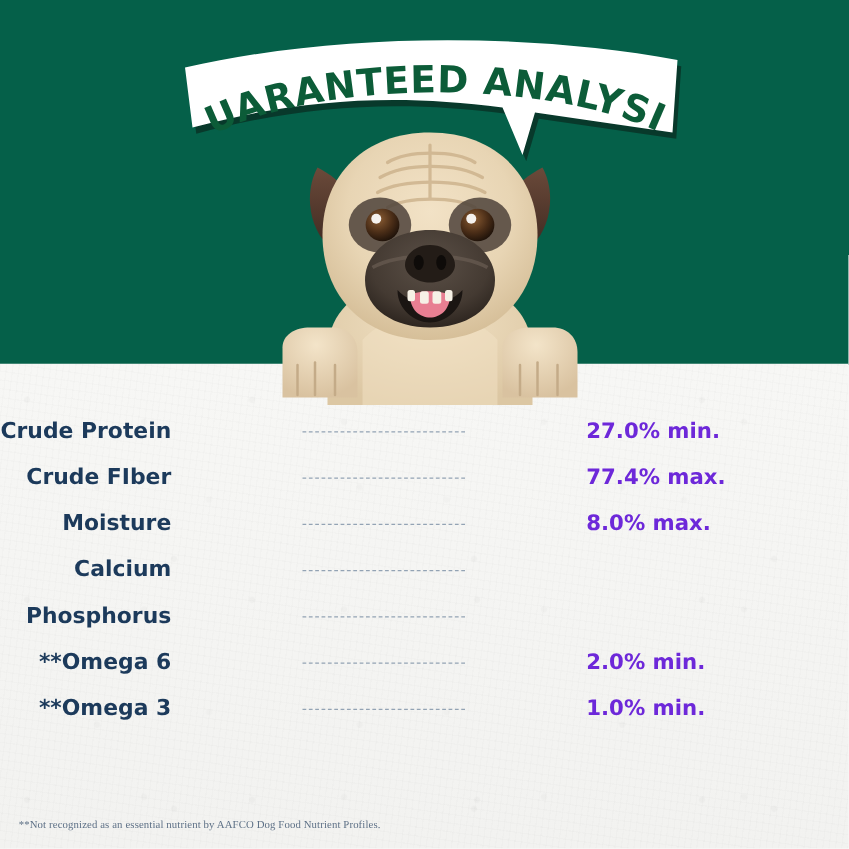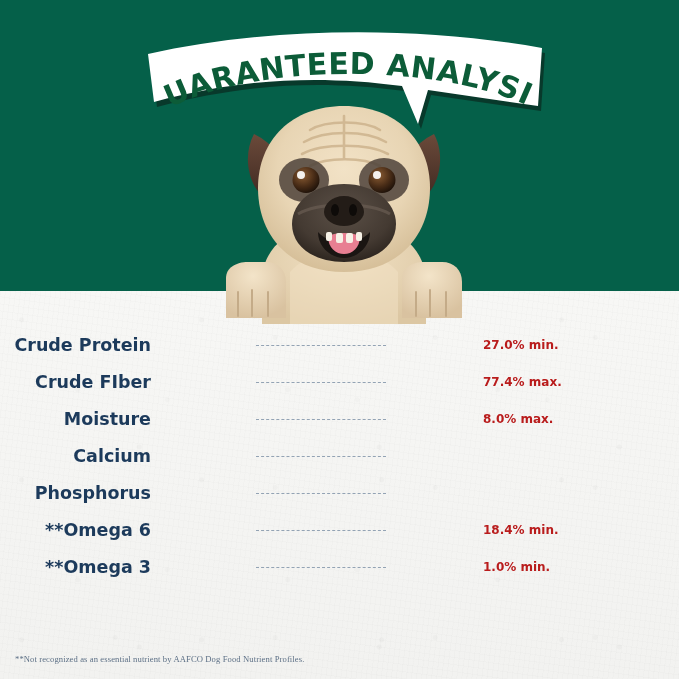--- a/index.html
+++ b/index.html
@@ -77,21 +77,21 @@
     position: absolute;
     left: 218px;
     top: 96px;
     width: 250px;
     height: 228px;
   }
 
   
   .rows {
     position: absolute;
-    left: 16px;
+    left: 2px;
     top: 326px;
     width: 582px;
   }
   .row {
     position: relative;
     height: 37px;
     display: flex;
     align-items: center;
   }
   .row .label {
@@ -110,23 +110,23 @@
     left: 240px;
     right: 212px;
     top: 50%;
     height: 0;
     border-top: 1.5px dashed #93a3b4;
   }
   .row .value {
     position: absolute;
     left: 467px;
     font-family: "DejaVu Sans", sans-serif;
-    font-size: 12px;
+    font-size: 17px;
     font-weight: bold;
-    color: #b91c1c;
+    color: #6d28d9;
     white-space: nowrap;
   }
 
   
   .footnote {
     position: absolute;
     left: 15px;
     top: 654px;
     font-family: Liberation Serif, serif;
     font-size: 8.6px;
@@ -276,21 +276,21 @@
         <div class="label">Calcium</div>
         <div class="leader"></div>
       </div>
       <div class="row">
         <div class="label">Phosphorus</div>
         <div class="leader"></div>
       </div>
       <div class="row">
         <div class="label">**Omega 6</div>
         <div class="leader"></div>
-        <div class="value">18.4% min.</div>
+        <div class="value">2.0% min.</div>
       </div>
       <div class="row">
         <div class="label">**Omega 3</div>
         <div class="leader"></div>
         <div class="value">1.0% min.</div>
       </div>
     </div>
 
   <div class="footnote">**Not recognized as an essential nutrient by AAFCO Dog Food Nutrient Profiles.</div>
 

